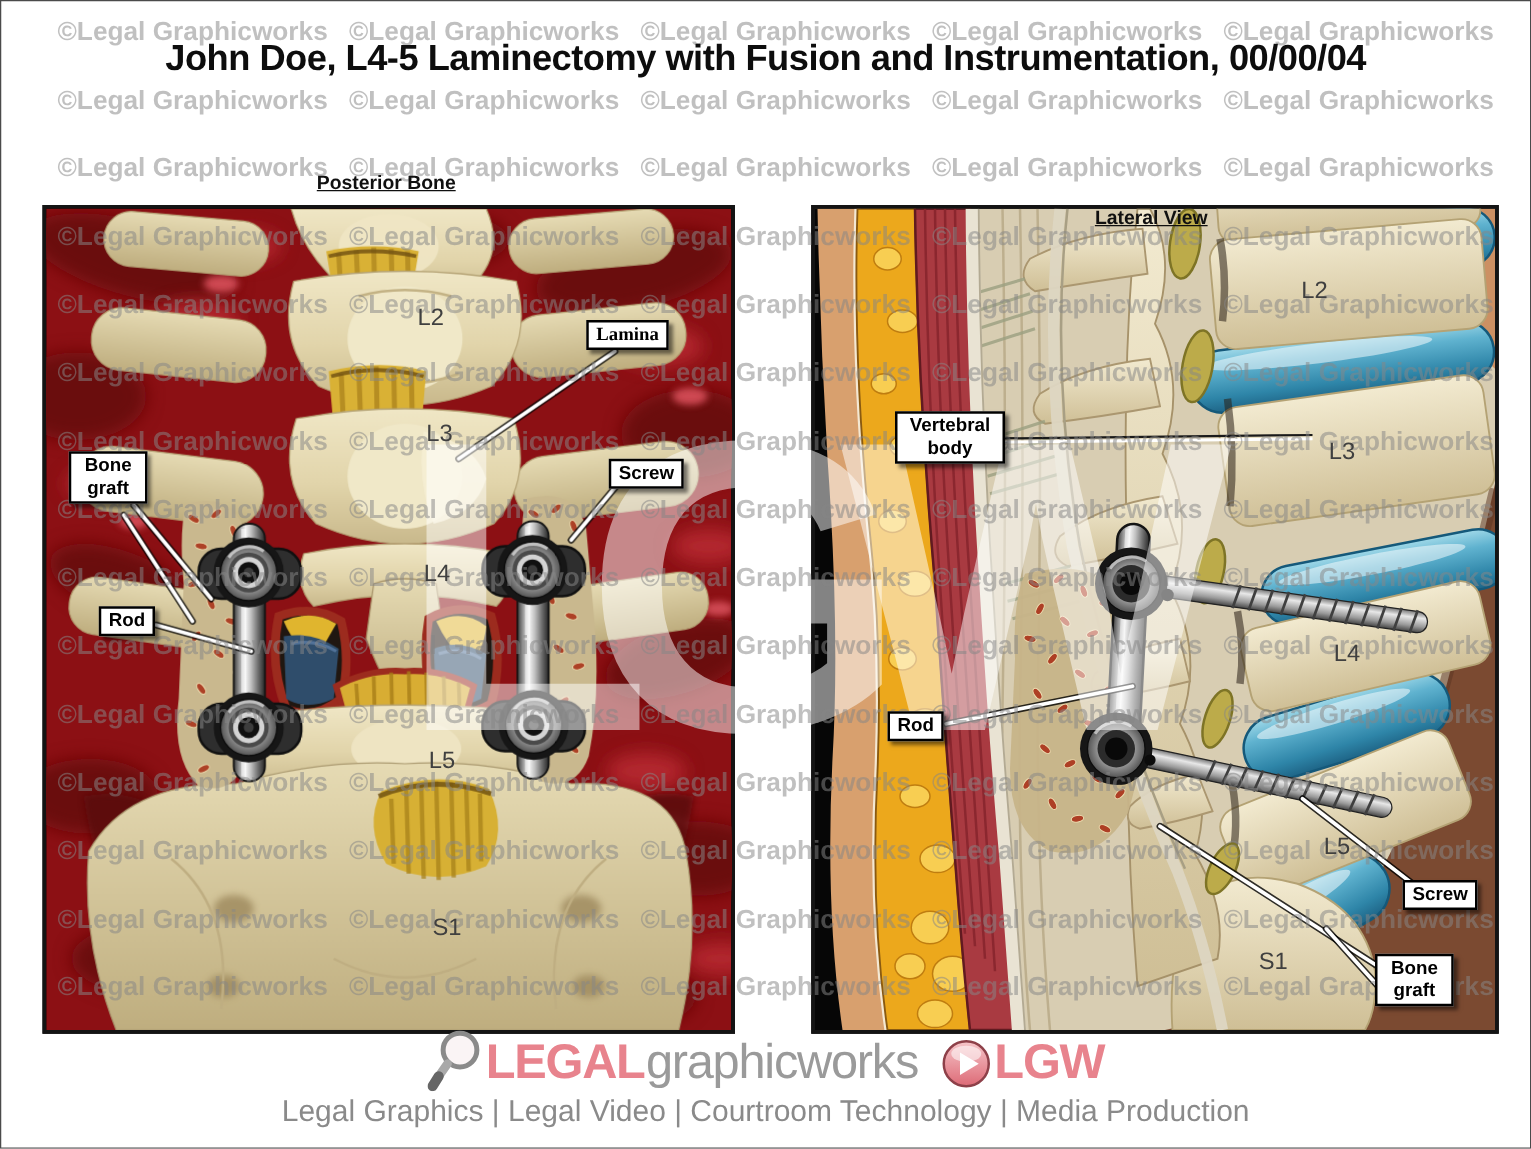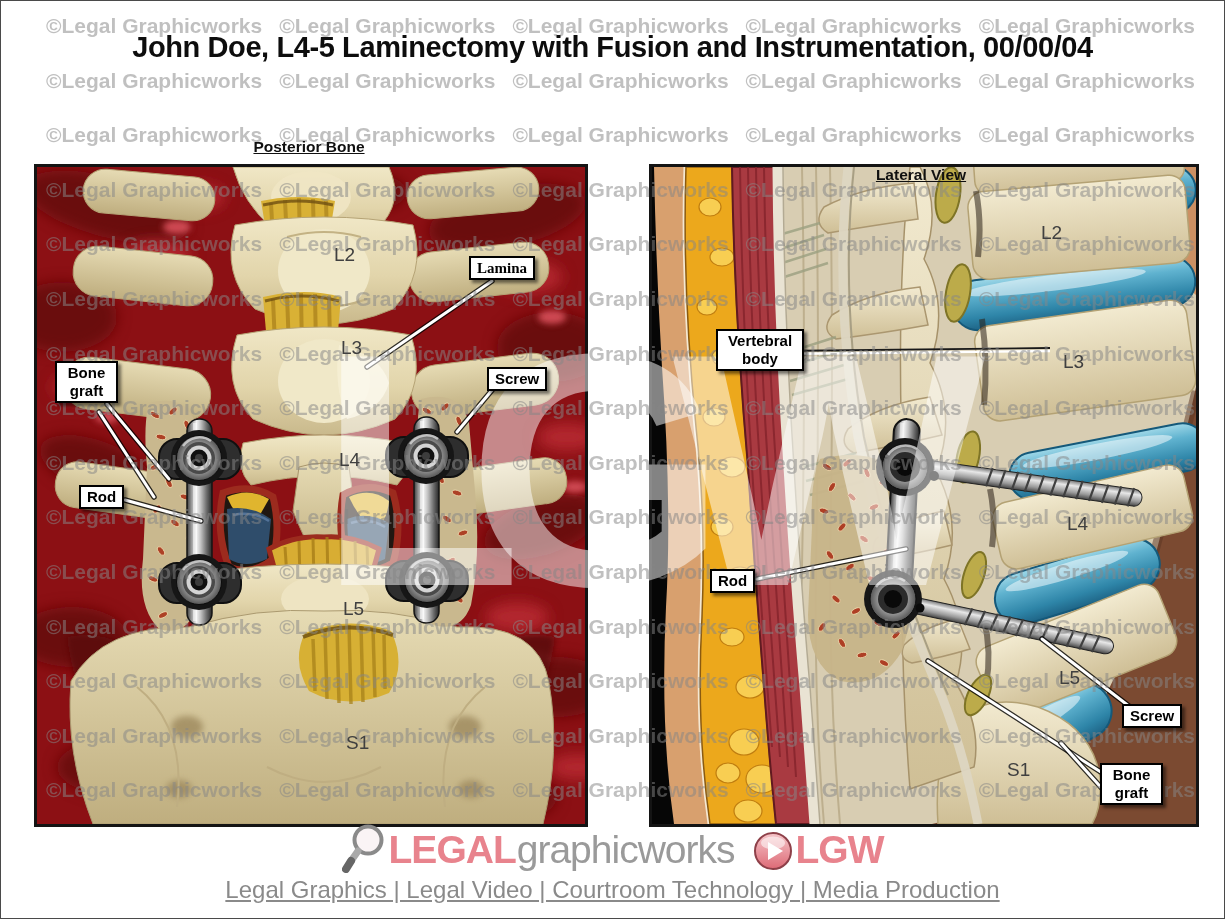--- a/index.html
+++ b/index.html
@@ -30,21 +30,21 @@
   .lvl{position:absolute;z-index:4;font-size:19px;font-weight:normal;color:#404040;}
   
   .lc{stroke:#000;stroke-width:5.5;opacity:.8;stroke-linecap:round;}
   .lw{stroke:#fff;stroke-width:3;stroke-linecap:round;}
   
   .footer{position:absolute;left:0;top:820px;width:100%;text-align:center;z-index:6;}
   .brandline{display:flex;align-items:flex-end;justify-content:center;gap:1px;height:52px;}
   .b-accent{font-size:39px;font-weight:bold;color:#e8838d;letter-spacing:-1px;line-height:46px;}
   .b-rest{font-size:39px;color:#9a9a9a;letter-spacing:-1px;line-height:46px;}
   .bgap{width:16px;}
-  .tagline{margin-top:3px;font-size:24px;color:#8a8a8a;text-decoration:underline;}
+  .tagline{margin-top:3px;font-size:24px;color:#8a8a8a;}
 </style>
 </head>
 <body>
 
 <div class="page">
 
   <div class="wm-layer" id="wm-layer">
       <span class="wm" style="left: 45px; top: 13px;">©Legal Graphicworks</span>
       <span class="wm" style="left: 278.2px; top: 13px;">©Legal Graphicworks</span>
       <span class="wm" style="left: 511.4px; top: 13px;">©Legal Graphicworks</span>

